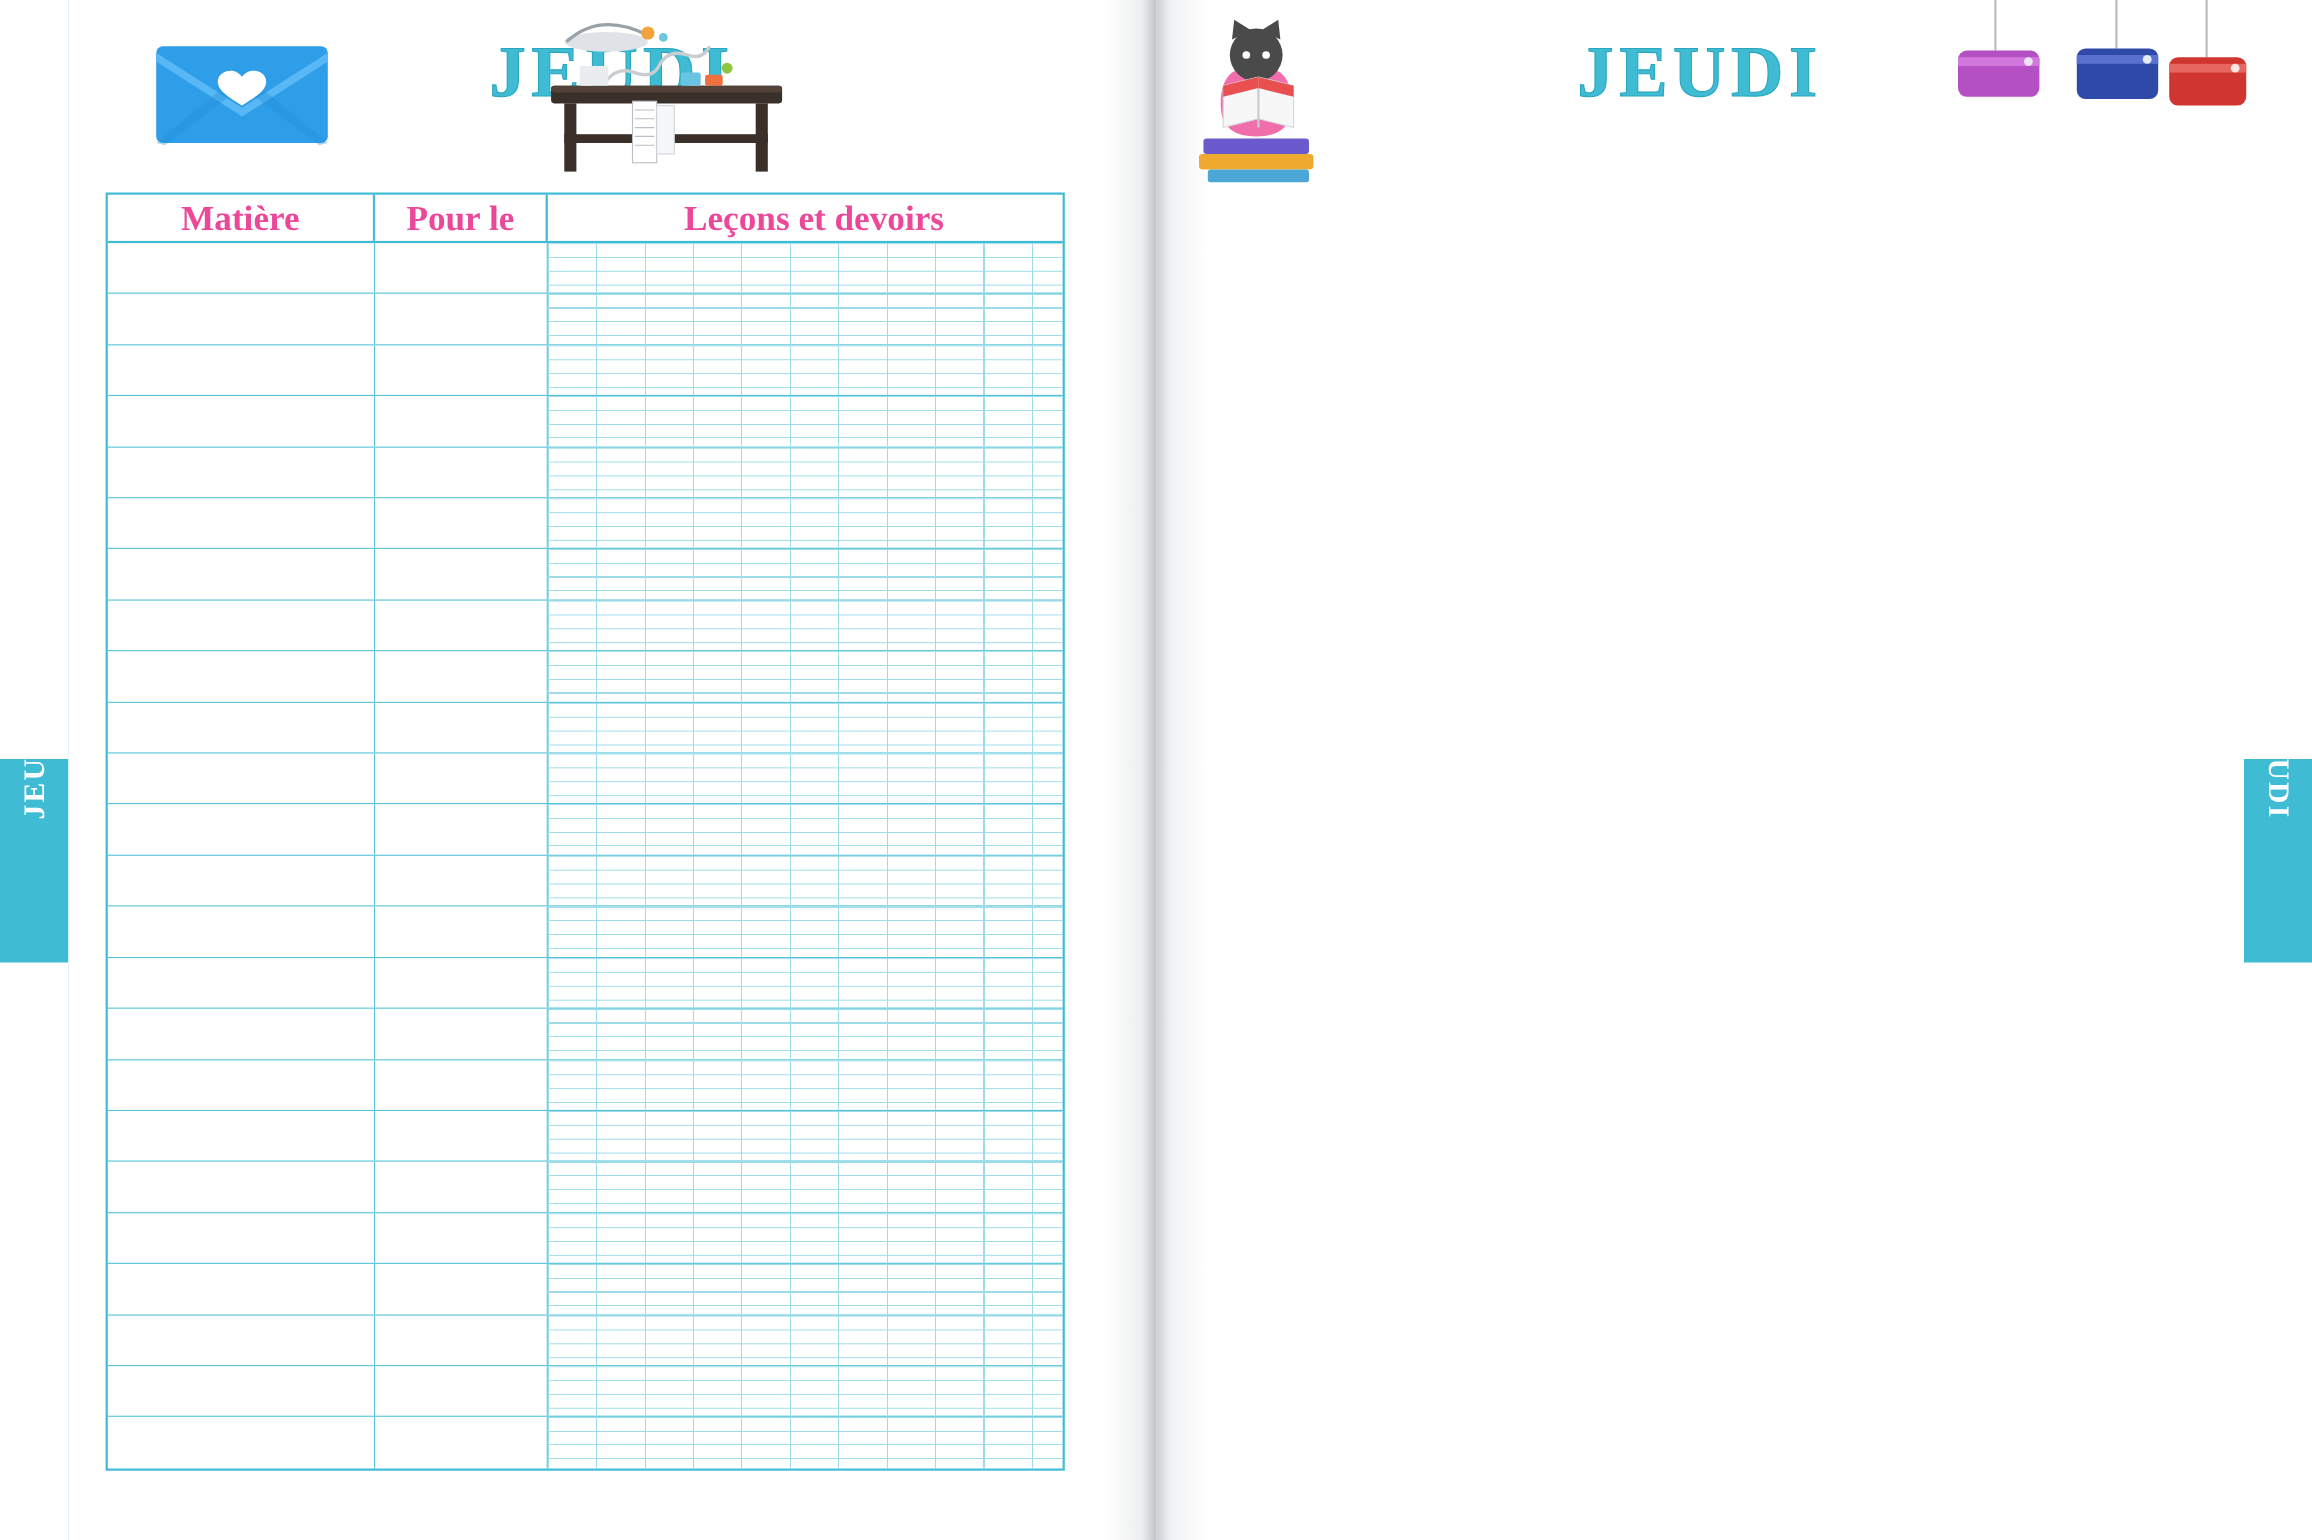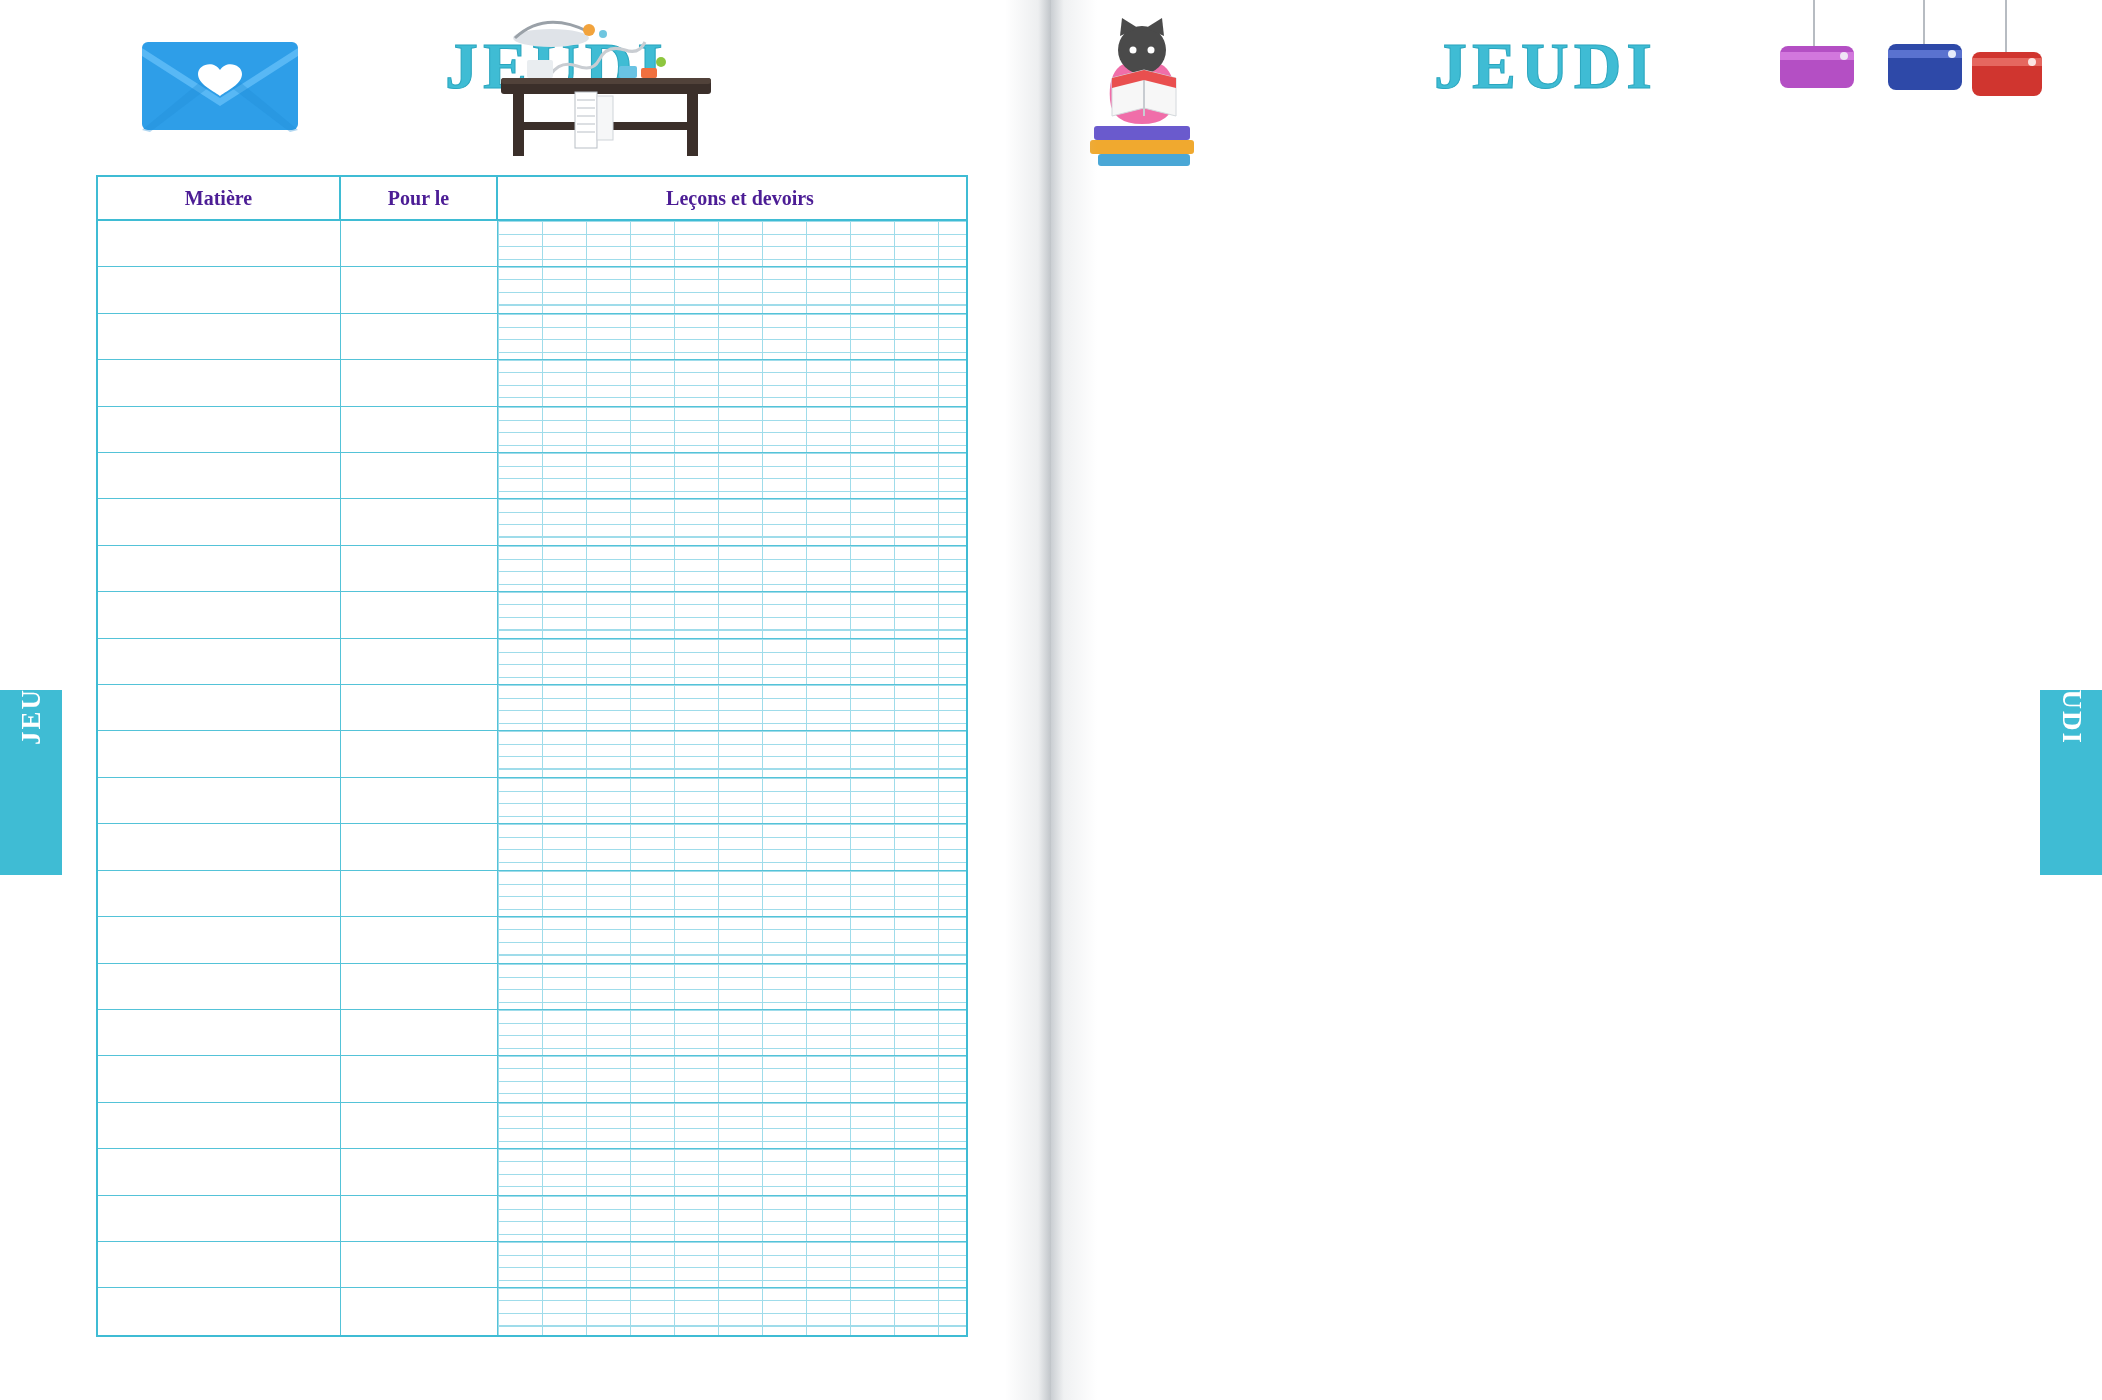--- a/index.html
+++ b/index.html
@@ -112,24 +112,24 @@
   .thead {
     display: flex;
     height: 44px;
     border-bottom: 2px solid #3fbcd4;
     box-sizing: border-box;
   }
   .th {
     display: flex;
     align-items: center;
     justify-content: center;
-    color: #4c1d95;
+    color: #ec4899;
     font-family: "Liberation Serif", serif;
     font-weight: bold;
-    font-size: 20px;
+    font-size: 32px;
     box-sizing: border-box;
   }
   .th.c1 { width: 243px; border-right: 2px solid #3fbcd4; }
   .th.c2 { width: 157px; border-right: 2px solid #3fbcd4; }
   .th.c3 { flex: 1; padding-left: 16px; }
 
   .tbody {
     position: relative;
     height: calc(100% - 44px);
   }

